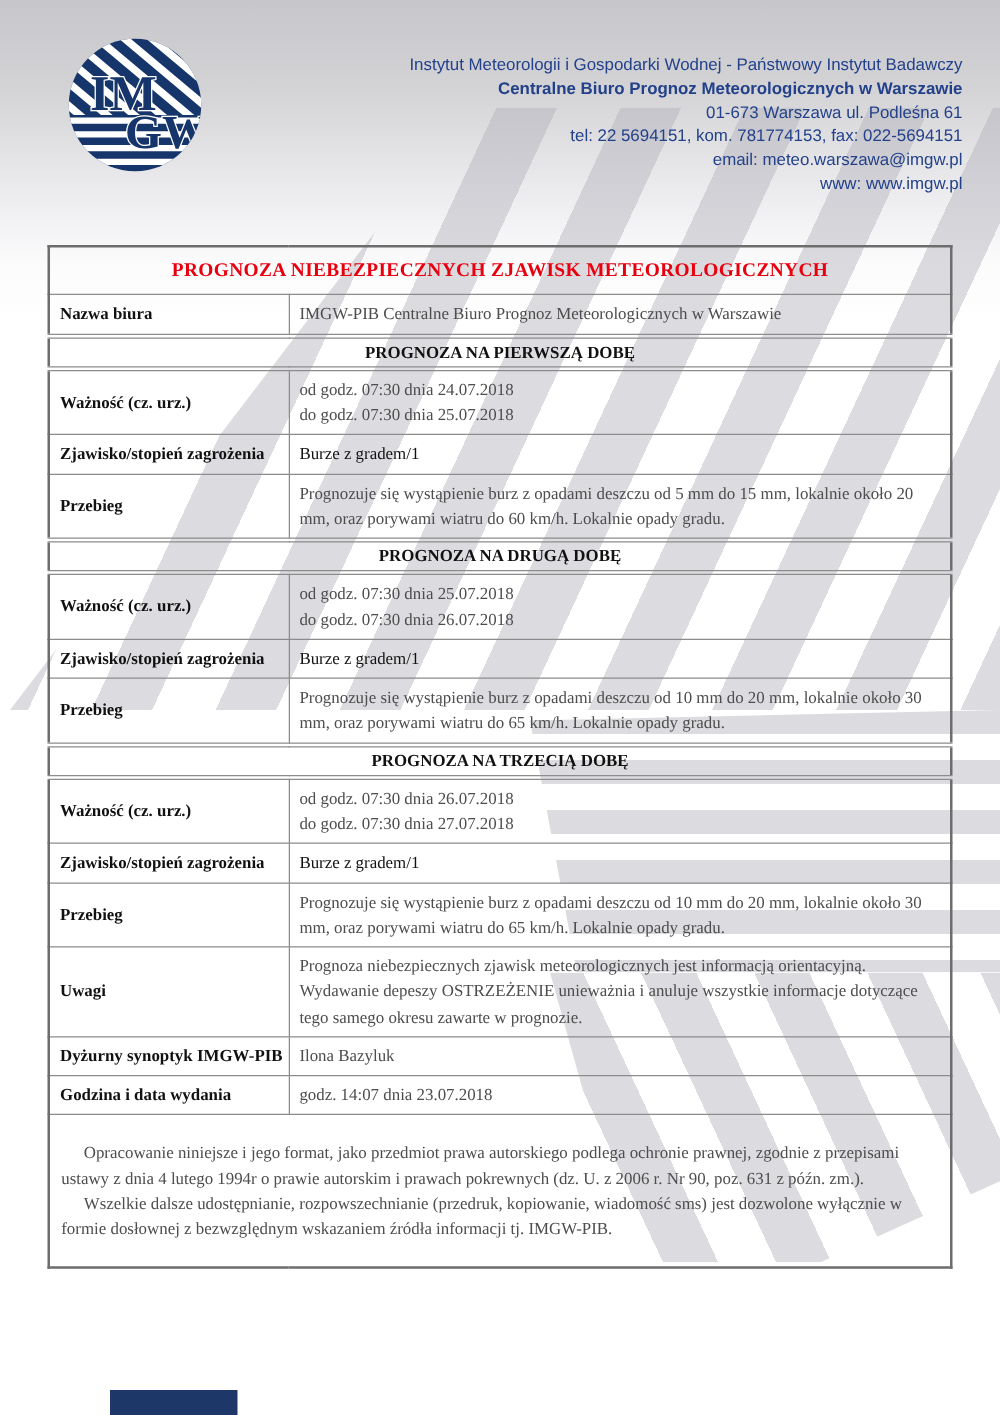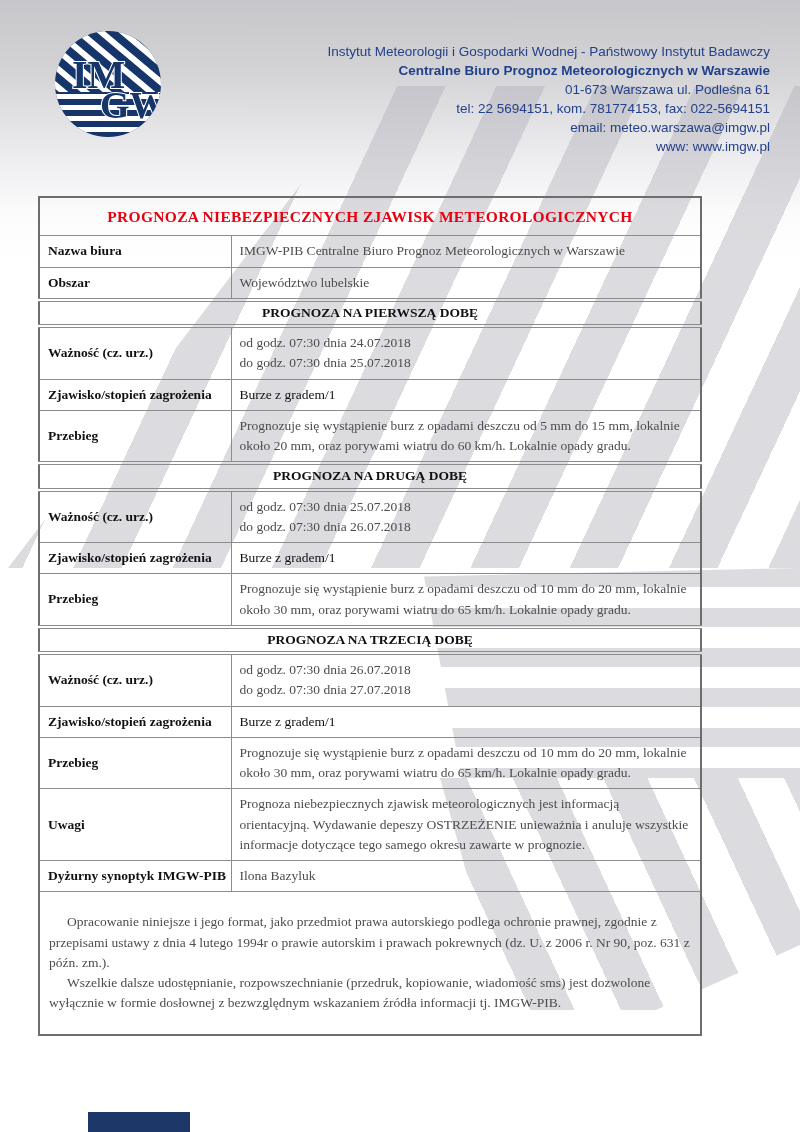--- a/index.html
+++ b/index.html
@@ -34,21 +34,21 @@
   .header{ position:relative; z-index:1; display:flex; padding:28px 30px 0 52px; }
   .logo{ flex:0 0 auto; }
   .contact{
     flex:1 1 auto; text-align:right; margin-top:14px;
     font-family:"Liberation Sans", sans-serif; font-size:13.5px; line-height:19px; color:#23418a;
   }
   .contact .bold{ font-weight:bold; }
   
   .doc-table-wrap{ position:relative; z-index:1; margin:40px 38px 0 38px; }
   table{
-    width:664px; border-collapse:collapse; table-layout:fixed;
+    width:724px; border-collapse:collapse; table-layout:fixed;
     border:2px solid #6d6d6d; background:transparent;
   }
   td{
     border:1px solid #8c8c8c; vertical-align:middle;
     font-size:13.5px; line-height:1.5; padding:5px 8px; color:#4d4d4d;
   }
   col.c-label{ width:192px; }
   .title-cell{
     text-align:center; font-weight:bold; color:#e8000f; font-size:15.5px;
     letter-spacing:.3px; padding:7px 4px; height:32px;
@@ -132,24 +132,20 @@
         <col>
       </colgroup>
     <tbody>
       <tr>
         <td colspan="2" class="title-cell">PROGNOZA NIEBEZPIECZNYCH ZJAWISK METEOROLOGICZNYCH</td>
       </tr>
       <tr>
         <td class="lbl">Nazwa biura</td>
         <td>IMGW-PIB Centralne Biuro Prognoz Meteorologicznych w Warszawie</td>
       </tr>
-      <tr>
-        <td class="lbl">Obszar</td>
-        <td>Województwo lubelskie</td>
-      </tr>
 
       <tr>
         <td colspan="2" class="section-cell">PROGNOZA NA PIERWSZĄ DOBĘ</td>
       </tr>
       <tr>
         <td class="lbl">Ważność (cz. urz.)</td>
         <td class="two-line tall">
           <div>od godz. 07:30 dnia 24.07.2018</div>
           <div>do godz. 07:30 dnia 25.07.2018</div>
         </td>
@@ -203,20 +199,24 @@
 
       <tr>
         <td class="lbl">Uwagi</td>
         <td>Prognoza niebezpiecznych zjawisk meteorologicznych jest informacją orientacyjną. Wydawanie depeszy OSTRZEŻENIE unieważnia i anuluje wszystkie informacje dotyczące tego samego okresu zawarte w prognozie.</td>
       </tr>
       <tr>
         <td class="lbl">Dyżurny synoptyk IMGW-PIB</td>
         <td>Ilona Bazyluk</td>
       </tr>
       <tr>
+        <td class="lbl">Godzina i data wydania</td>
+        <td>godz. 14:07 dnia 23.07.2018</td>
+      </tr>
+      <tr>
         <td colspan="2" class="copyright-cell">
           <p>Opracowanie niniejsze i jego format, jako przedmiot prawa autorskiego podlega ochronie prawnej, zgodnie z przepisami ustawy z dnia 4 lutego 1994r o prawie autorskim i prawach pokrewnych (dz. U. z 2006 r. Nr 90, poz. 631 z późn. zm.).</p>
           <p>Wszelkie dalsze udostępnianie, rozpowszechnianie (przedruk, kopiowanie, wiadomość sms) jest dozwolone wyłącznie w formie dosłownej z bezwzględnym wskazaniem źródła informacji tj. IMGW-PIB.</p>
         </td>
       </tr>
     </tbody>
   </table>
 </div>
 
 <div class="bottom-bar"></div>

